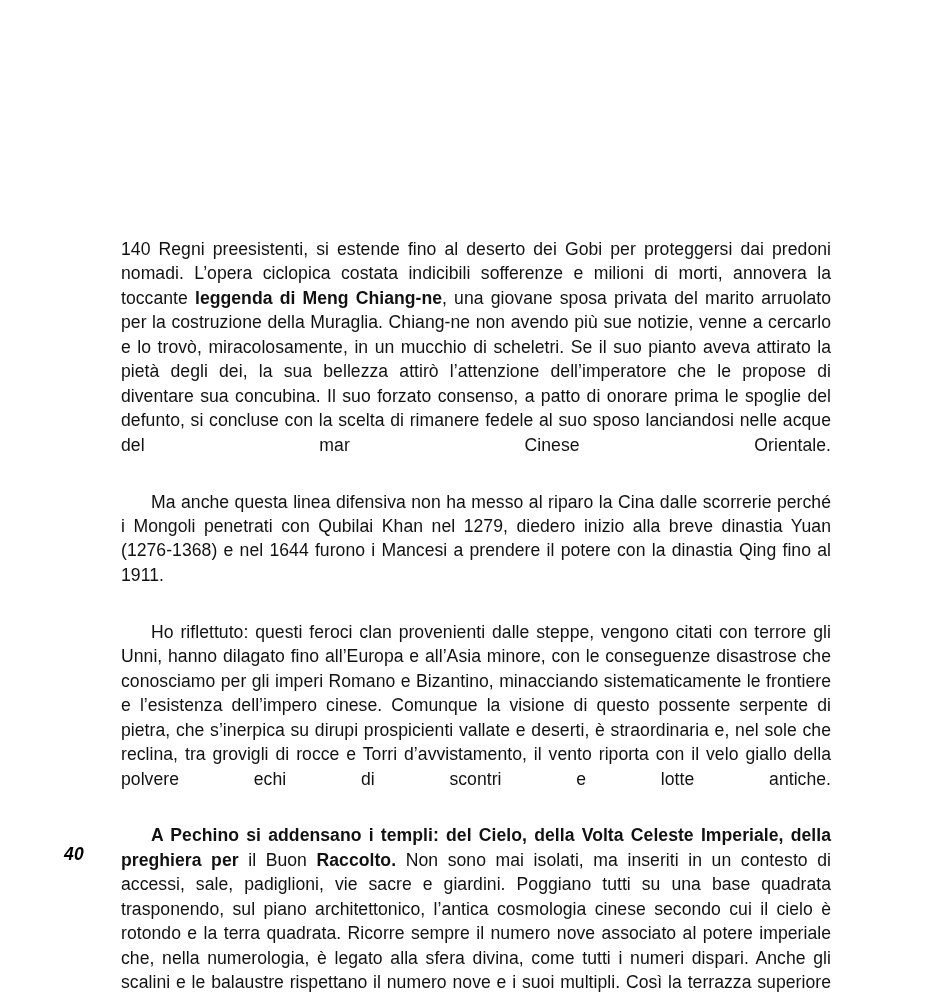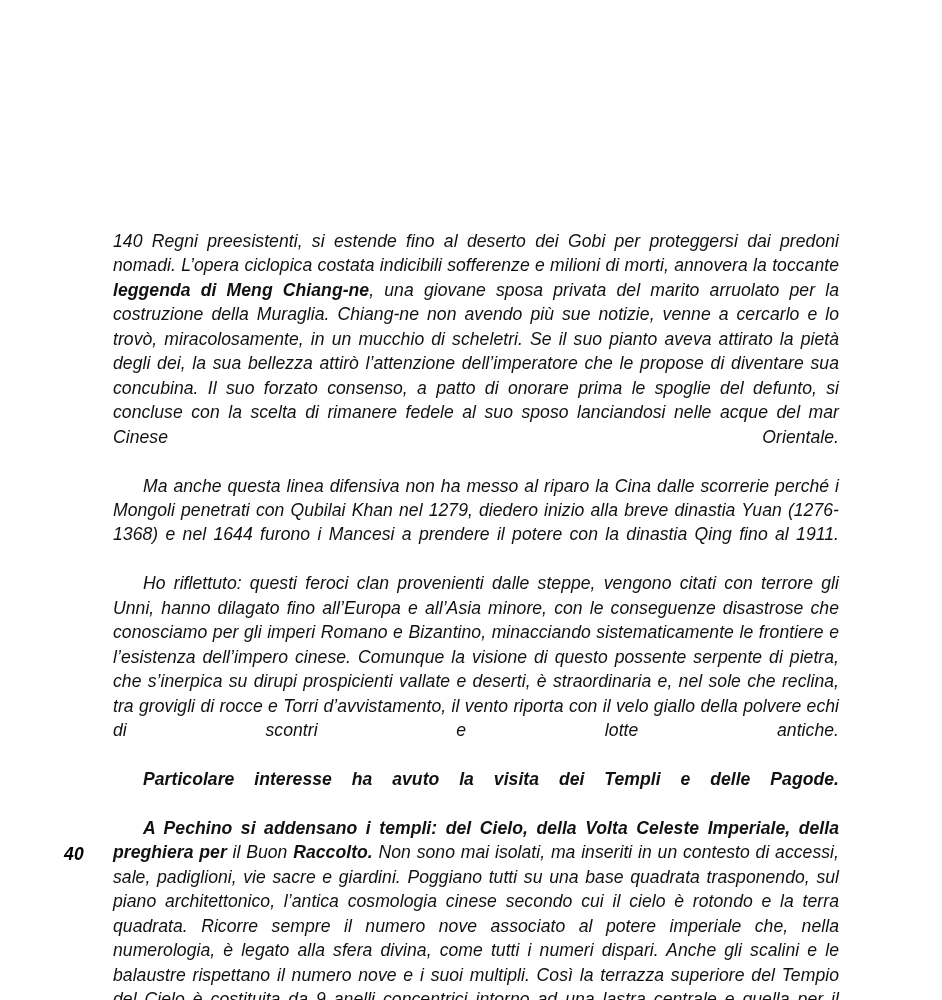--- a/index.html
+++ b/index.html
@@ -32,30 +32,29 @@
     letter-spacing: 0.2px;
     color: #000000;
   }
   .textblock {
     position: absolute;
     left: 113px;
     top: 229px;
     width: 726px;
   }
   p.para {
-    margin: 0;
+    margin: 8px;
     padding: 0;
     font-size: 17.6px;
     line-height: 24.45px;
     text-align: justify;
     text-justify: inter-word;
     letter-spacing: 0.04px;
     word-spacing: 0.1px;
     color: #111111;
-    font-style: italic;
   }
   p.para.indent {
     text-indent: 30px;
   }
   p.para b, .b {
     font-weight: 700;
   }
   
   p.para::after {
     content: "";
@@ -68,17 +67,16 @@
 
 <div class="page">
 
   <div class="folio">40</div>
 
   <div class="textblock" id="textblock">
 
   <p class="para"><span>140 Regni preesistenti, si estende fino al deserto dei Gobi per proteggersi dai predoni nomadi. L’opera ciclopica costata indicibili sofferenze e milioni di morti, annovera la toccante </span><span class="b">leggenda di Meng Chiang-ne</span><span>, una giovane sposa privata del marito arruolato per la  costruzione della Muraglia. Chiang-ne non avendo più sue notizie, venne a cercarlo e lo trovò, miracolosamente, in un mucchio di scheletri. Se il suo pianto aveva attirato la pietà degli dei, la sua bellezza attirò l’attenzione dell’imperatore che le propose di diventare sua concubina. Il suo forzato consenso, a patto di onorare prima le spoglie del defunto, si concluse con la scelta di rimanere fedele al suo sposo lanciandosi nelle acque del mar Cinese Orientale.</span></p>
       <p class="para indent"><span>Ma anche questa linea difensiva non ha messo al riparo la Cina dalle scorrerie perché i Mongoli penetrati con Qubilai Khan nel 1279, diedero inizio alla breve dinastia Yuan (1276-1368) e nel 1644 furono i Mancesi a prendere il potere con la dinastia Qing fino al 1911.</span></p>
       <p class="para indent"><span>Ho riflettuto: questi feroci clan provenienti dalle steppe, vengono citati con terrore gli Unni, hanno dilagato fino all’Europa e all’Asia minore, con le conseguenze disastrose che conosciamo per gli imperi Romano e Bizantino, minacciando sistematicamente le frontiere e l’esistenza dell’impero cinese. Comunque la visione di questo possente serpente di pietra, che s’inerpica su dirupi prospicienti vallate e deserti, è straordinaria e, nel sole che reclina, tra grovigli di rocce e Torri d’avvistamento, il vento riporta con il velo giallo della polvere echi di scontri e lotte antiche.</span></p>
-      <p class="para indent"><span class="b">Particolare interesse ha avuto la visita dei Templi e delle Pagode.</span></p>
       <p class="para indent"><span class="b">A Pechino si addensano i templi: del Cielo, della Volta Celeste Imperiale, della preghiera per</span><span> il Buon </span><span class="b">Raccolto.</span><span> Non sono mai isolati, ma inseriti in un contesto di accessi, sale, padiglioni, vie sacre e giardini. Poggiano tutti su una base quadrata trasponendo, sul piano architettonico, l’antica cosmologia cinese secondo cui il cielo è rotondo e la terra quadrata. Ricorre sempre il numero nove associato al potere imperiale che, nella numerologia, è legato alla sfera divina, come tutti i numeri dispari. Anche gli scalini e le balaustre rispettano il numero nove e i suoi multipli. Così la terrazza superiore del Tempio del Cielo è costituita da 9 anelli concentrici intorno ad una lastra centrale e quella per il</span></p>
     </div>
 
 </div>
 
 </body></html>

